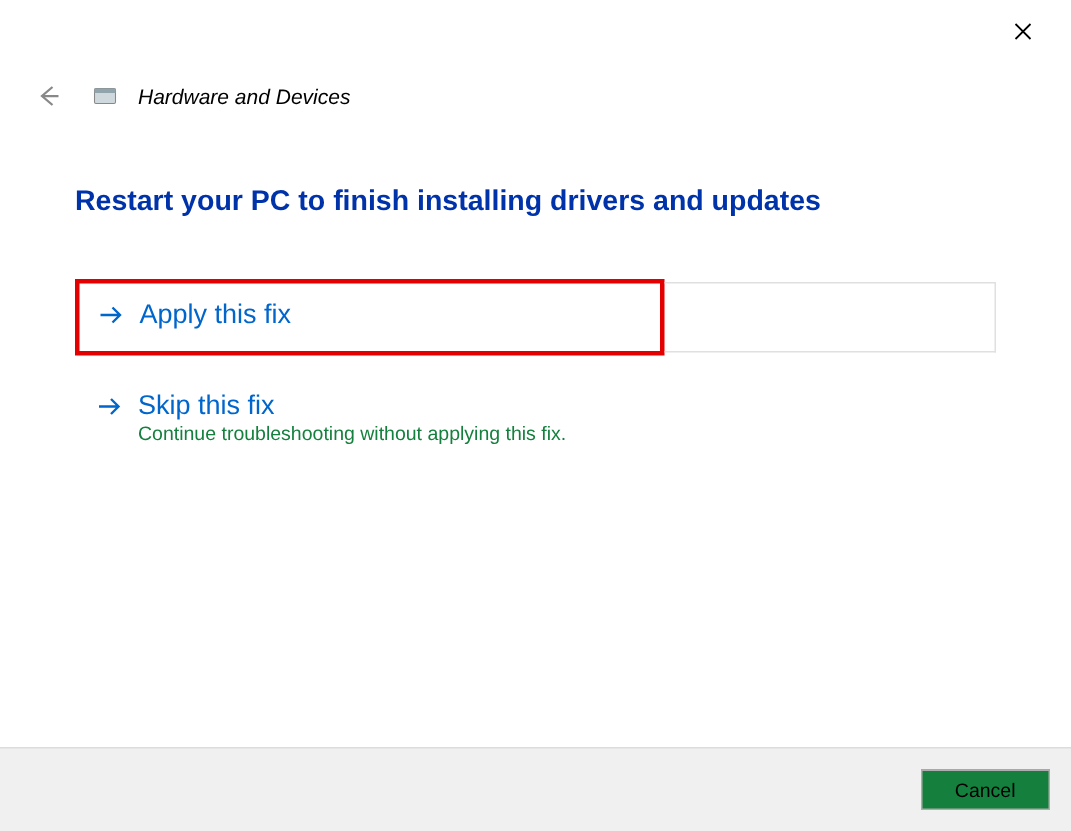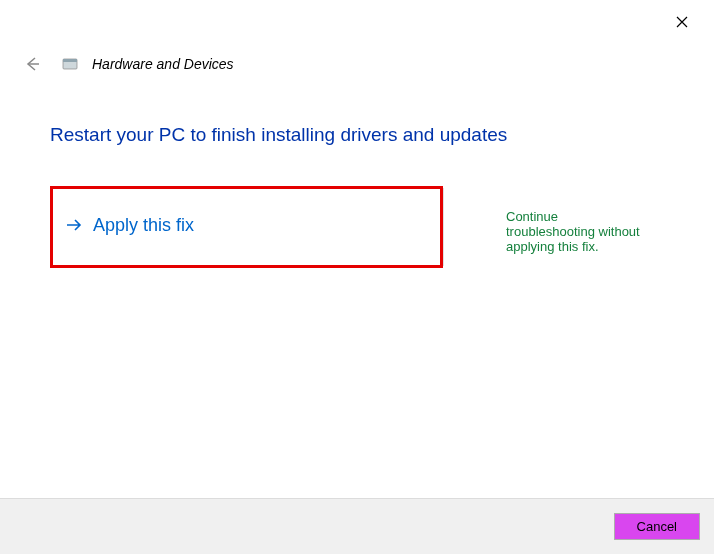--- a/index.html
+++ b/index.html
@@ -49,27 +49,26 @@
       color: #000;
       margin-left: 2px;
       font-style: italic;
     }
     .content {
       padding: 48px 50px 0 50px;
     }
     .heading {
       font-size: 19px;
       color: #0033aa;
-      font-weight: 400;
+      font-weight: 700;
       margin-bottom: 40px;
     }
     .options {
       display: flex;
-      flex-direction: row;
-      gap: 20px;
+      flex-direction: column;
     }
     .apply-row {
       display: flex;
       align-items: stretch;
     }
     .apply-box {
       border: 3px solid #e40000;
       padding: 10px 14px 14px 12px;
       cursor: pointer;
       width: 393px;
@@ -119,21 +118,21 @@
       right: 0;
       height: 56px;
       background: #f0f0f0;
       border-top: 1px solid #dcdcdc;
       display: flex;
       align-items: center;
       justify-content: flex-end;
       padding-right: 14px;
     }
     .cancel-btn {
-      background: #d946ef;
+      background: #15803d;
       border: 1px solid #adadad;
       padding: 5px 22px;
       font-size: 13px;
       font-family: inherit;
       cursor: pointer;
     }
   </style>
 </head>
 <body>
 
@@ -172,20 +171,28 @@
                 <path d="M2 9 L15 9 M10 4 L15 9 L10 14" stroke="#0066cc" stroke-width="1.6" fill="none"></path>
               </svg>
           </span>
           <span class="option-title">Apply this fix</span>
         </div>
       </div>
       <div class="apply-extend"></div>
     </div>
 
     <div class="skip-box">
+      <div class="option-row">
+        <span class="arrow-icon">
+          <svg width="18" height="18" viewBox="0 0 18 18">
+              <path d="M2 9 L15 9 M10 4 L15 9 L10 14" stroke="#0066cc" stroke-width="1.6" fill="none"></path>
+            </svg>
+        </span>
+        <span class="option-title">Skip this fix</span>
+      </div>
       <div class="option-sub">Continue troubleshooting without applying this fix.</div>
     </div>
 
   </div>
 </div>
 
 <div class="footer">
   <button class="cancel-btn">Cancel</button>
 </div>
 

